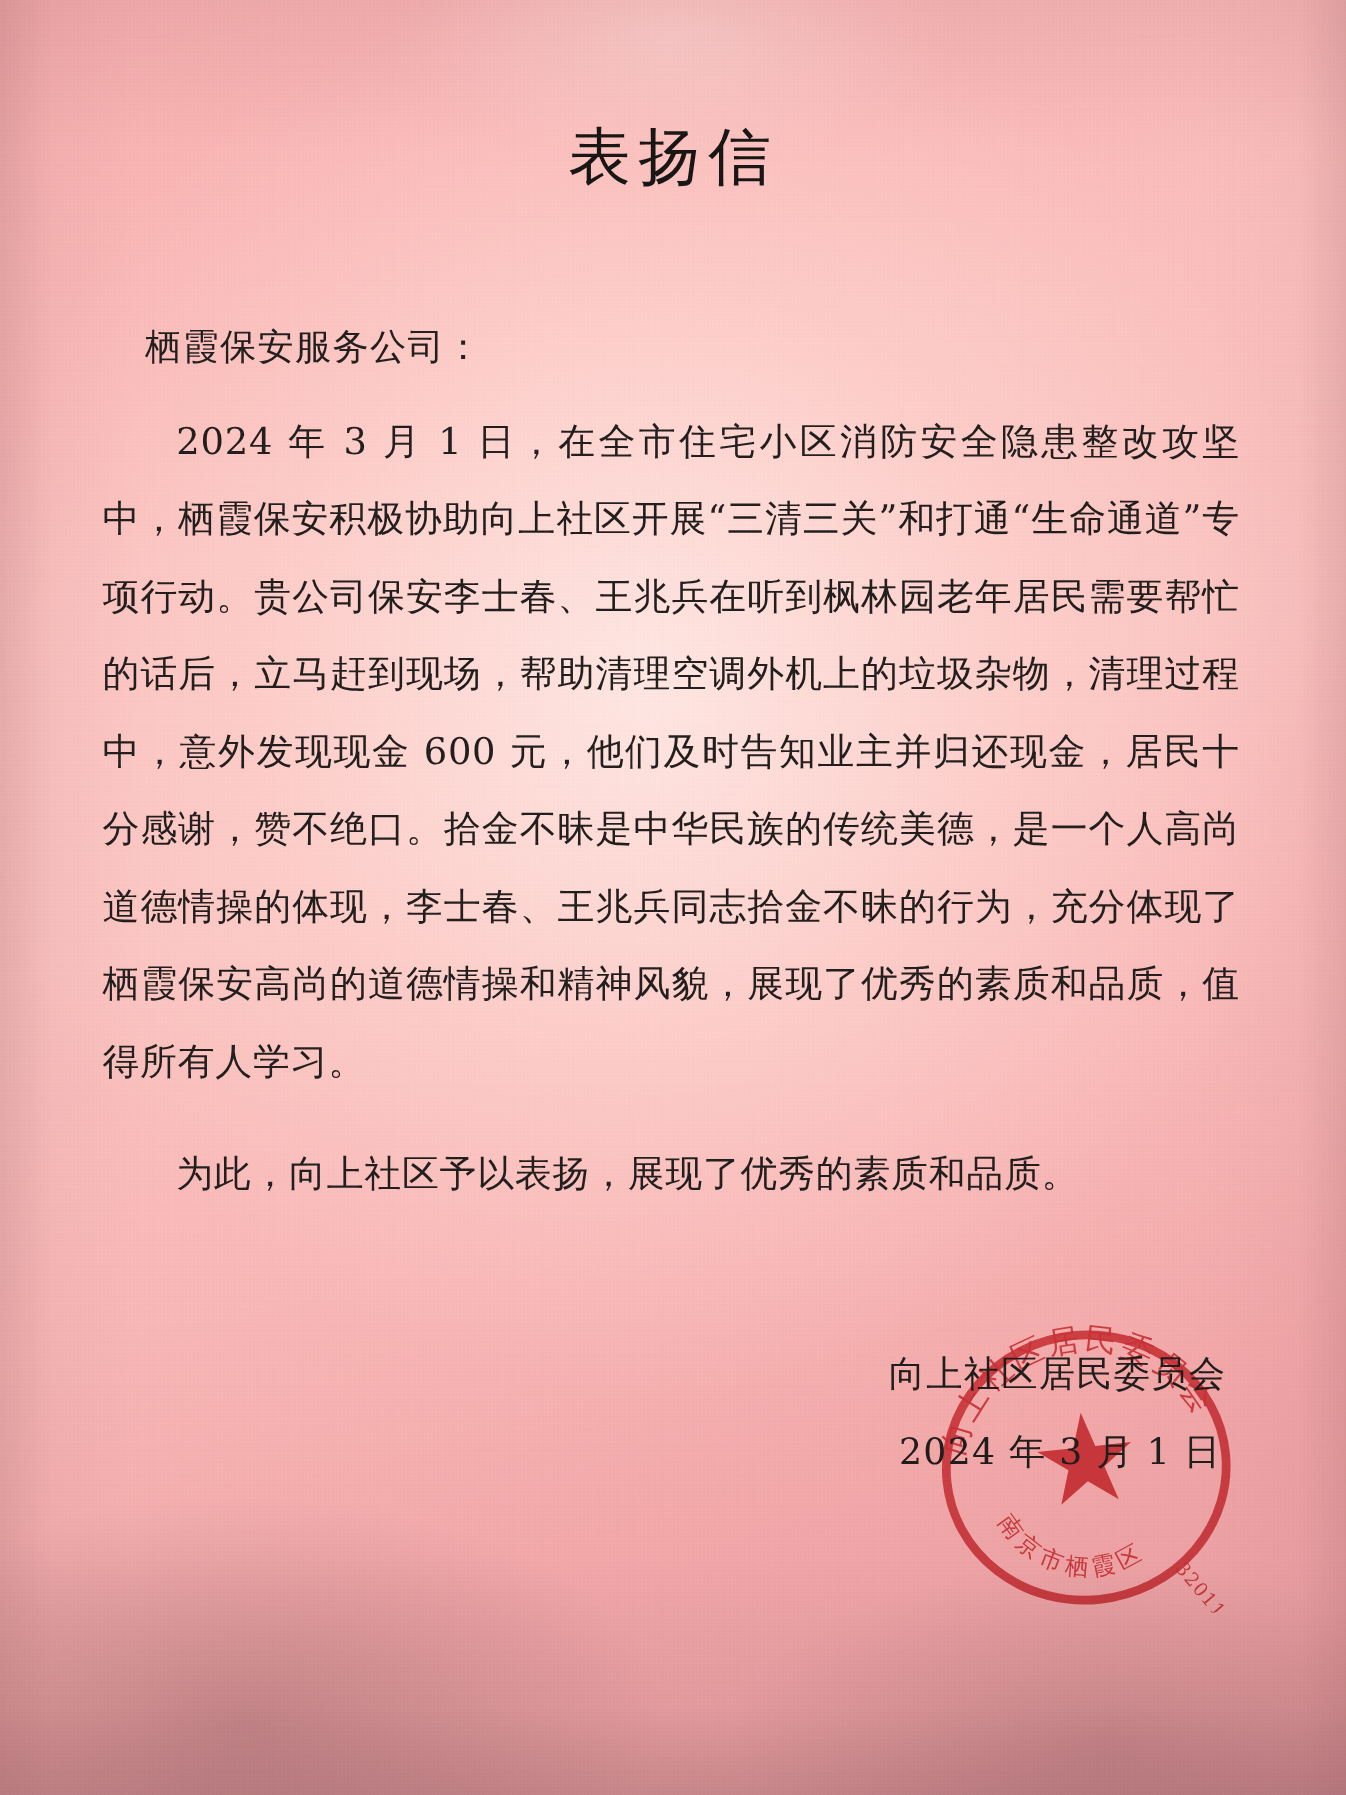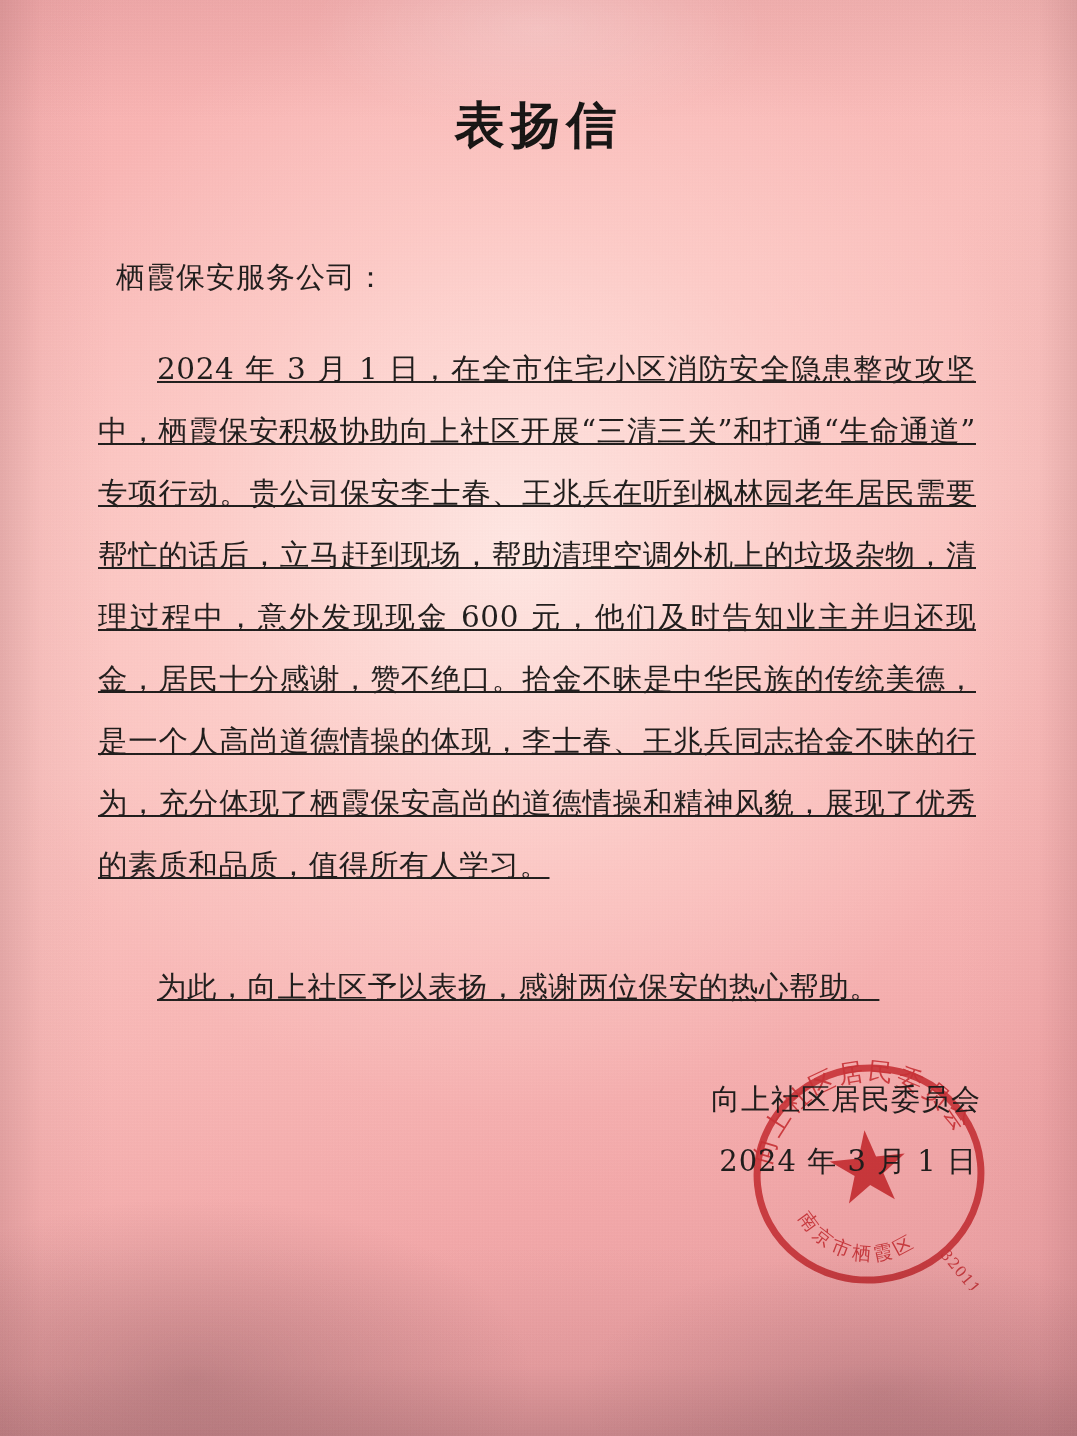--- a/index.html
+++ b/index.html
@@ -52,21 +52,21 @@
     color: #23201f;
   }
 
   .doc-title {
     position: absolute;
     top: 92px;
     left: 0;
     width: 1077px;
     text-align: center;
     font-size: 50px;
-    font-weight: 700;
+    font-weight: 400;
     letter-spacing: 6px;
     color: #171514;
     font-family: "DejaVu Serif", "Liberation Serif", serif;
   }
 
   .salutation {
     position: absolute;
     top: 258px;
     left: 100px;
     font-size: 29px;
@@ -81,23 +81,22 @@
     left: 82px;
     width: 910px;
     font-size: 29.5px;
     line-height: 62px;
     letter-spacing: 0.6px;
     text-align: justify;
     text-justify: inter-character;
     color: #201d1c;
   }
   .body-text p {
-    margin: 16px;
+    margin: 0;
     text-indent: 2em;
-    text-decoration: underline;
   }
   .para-gap {
     height: 28px;
   }
 
   
   .sign-block {
     position: absolute;
     right: 96px;
     top: 1068px;
@@ -149,21 +148,21 @@
 
   <div class="content">
 
     <div class="doc-title">表扬信</div>
 
     <div class="salutation">栖霞保安服务公司：</div>
 
     <div class="body-text">
       <p>2024 年 3 月 1 日，在全市住宅小区消防安全隐患整改攻坚中，栖霞保安积极协助向上社区开展“三清三关”和打通“生命通道”专项行动。贵公司保安李士春、王兆兵在听到枫林园老年居民需要帮忙的话后，立马赶到现场，帮助清理空调外机上的垃圾杂物，清理过程中，意外发现现金 600 元，他们及时告知业主并归还现金，居民十分感谢，赞不绝口。拾金不昧是中华民族的传统美德，是一个人高尚道德情操的体现，李士春、王兆兵同志拾金不昧的行为，充分体现了栖霞保安高尚的道德情操和精神风貌，展现了优秀的素质和品质，值得所有人学习。</p>
       <div class="para-gap"></div>
-      <p>为此，向上社区予以表扬，感谢两位保安的热心帮助。</p>
+      <p>为此，向上社区予以表扬，展现了优秀的素质和品质。</p>
     </div>
 
     <div class="sign-block">
       <div class="sign-org">向上社区居民委员会</div>
       <div class="sign-date">2024 年 3 月 1 日</div>
     </div>
 
     <div class="seal">
       <svg viewBox="0 0 268 252" xmlns="http://www.w3.org/2000/svg">
         <defs>

